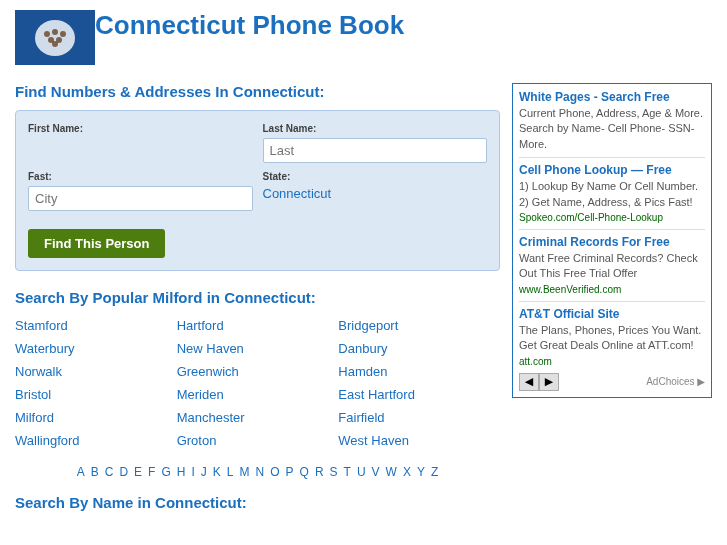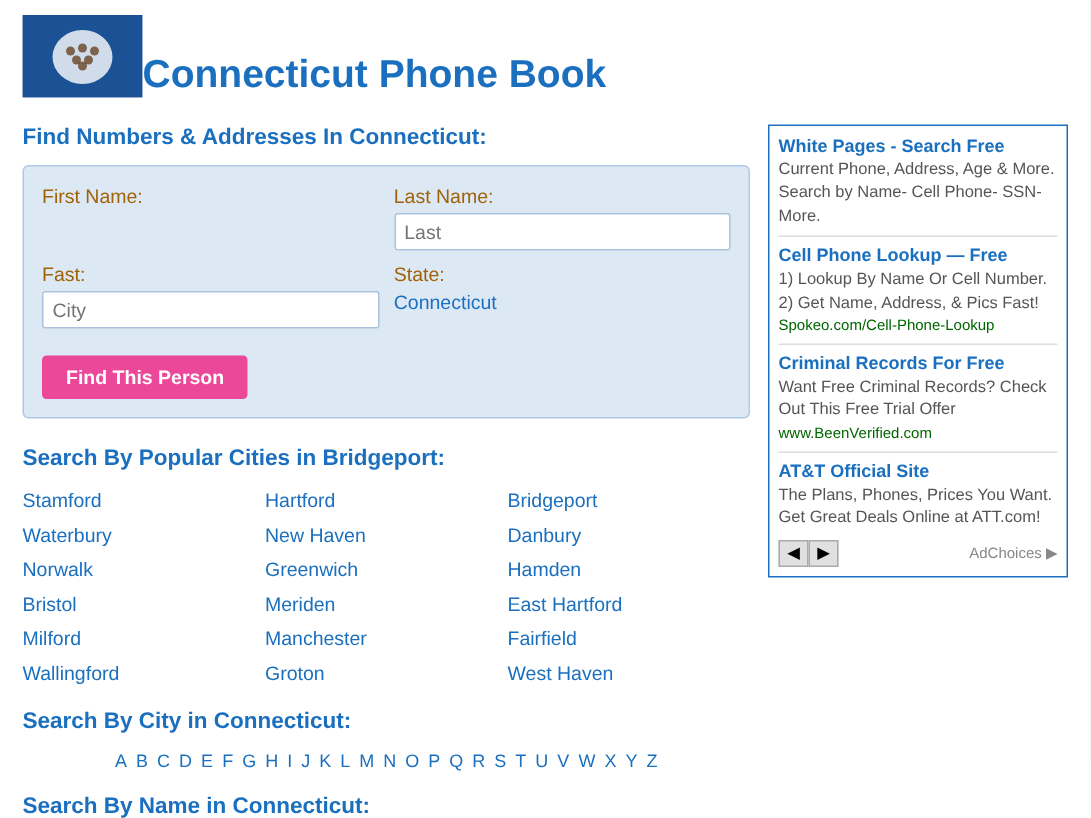--- a/index.html
+++ b/index.html
@@ -12,21 +12,21 @@
     .page-wrapper {
       max-width: 727px;
       margin: 0 auto;
       background: #fff;
       min-height: 545px;
       padding: 10px 15px;
     }
     
     .header {
       display: flex;
-      align-items: flex-end;
+      align-items: flex-start;
       margin-bottom: 18px;
     }
     .page-title {
       color: #1a6fbf;
       font-size: 26px;
       font-weight: bold;
     }
     
     .main-layout {
       display: flex;
@@ -56,43 +56,43 @@
     .form-row {
       display: flex;
       gap: 10px;
       margin-bottom: 8px;
     }
     .form-group {
       flex: 1;
     }
     .form-label {
       display: block;
-      font-weight: normal;
-      color: #a16207;
+      font-weight: bold;
+      color: #404040;
       margin-bottom: 4px;
-      font-size: 13px;
+      font-size: 10px;
     }
     .form-input {
       width: 100%;
       border: 1px solid #aac4e0;
       padding: 4px 6px;
       font-size: 13px;
       color: #aaa;
       background: #fff;
       border-radius: 2px;
     }
     .state-link {
       color: #1a6fbf;
       text-decoration: none;
       font-size: 13px;
       text-align: right;
     }
     .find-btn {
       margin-top: 10px;
-      background: #ec4899;
+      background: #4d7c0f;
       color: #fff;
       border: none;
       padding: 7px 16px;
       font-size: 13px;
       border-radius: 3px;
       cursor: pointer;
       font-weight: bold;
     }
     
     .cities-section {
@@ -241,21 +241,21 @@
           </div>
           <div class="form-group">
             <label class="form-label">State:</label>
             <a href="#" class="state-link">Connecticut</a>
           </div>
         </div>
         <button class="find-btn">Find This Person</button>
       </div>
 
       <div class="cities-section">
-        <div class="section-title">Search By Popular Cities in Bridgeport:</div>
+        <div class="section-title">Search By Popular Milford in Connecticut:</div>
         <div class="cities-grid" id="cities-grid">
             <a href="#" class="city-link">Stamford</a>
             <a href="#" class="city-link">Hartford</a>
             <a href="#" class="city-link">Bridgeport</a>
             <a href="#" class="city-link">Waterbury</a>
             <a href="#" class="city-link">New Haven</a>
             <a href="#" class="city-link">Danbury</a>
             <a href="#" class="city-link">Norwalk</a>
             <a href="#" class="city-link">Greenwich</a>
             <a href="#" class="city-link">Hamden</a>
@@ -265,21 +265,20 @@
             <a href="#" class="city-link">Milford</a>
             <a href="#" class="city-link">Manchester</a>
             <a href="#" class="city-link">Fairfield</a>
             <a href="#" class="city-link">Wallingford</a>
             <a href="#" class="city-link">Groton</a>
             <a href="#" class="city-link">West Haven</a>
           </div>
       </div>
 
       <div class="alpha-section">
-        <div class="section-title">Search By City in Connecticut:</div>
         <div class="alpha-row" id="alpha-row">
             <a href="#" class="alpha-link">A</a> 
             <a href="#" class="alpha-link">B</a> 
             <a href="#" class="alpha-link">C</a> 
             <a href="#" class="alpha-link">D</a> 
             <a href="#" class="alpha-link">E</a> 
             <a href="#" class="alpha-link">F</a> 
             <a href="#" class="alpha-link">G</a> 
             <a href="#" class="alpha-link">H</a> 
             <a href="#" class="alpha-link">I</a> 
@@ -316,20 +315,21 @@
           <a href="#" class="ad-title">Cell Phone Lookup — Free</a>
           <div class="ad-text">1) Lookup By Name Or Cell Number. 2) Get Name, Address, &amp; Pics Fast!</div>
           <span class="ad-url">Spokeo.com/Cell-Phone-Lookup</span>
           <hr class="ad-divider">
           <a href="#" class="ad-title">Criminal Records For Free</a>
           <div class="ad-text">Want Free Criminal Records? Check Out This Free Trial Offer</div>
           <span class="ad-url">www.BeenVerified.com</span>
           <hr class="ad-divider">
           <a href="#" class="ad-title">AT&amp;T Official Site</a>
           <div class="ad-text">The Plans, Phones, Prices You Want. Get Great Deals Online at ATT.com!</div>
+          <span class="ad-url">att.com</span>
           <div class="ad-nav">
             <span><button class="ad-nav-btn">◀</button><button class="ad-nav-btn">▶</button></span>
             <span class="ad-choices">AdChoices ▶</span>
           </div>
         </div>
     </div>
   </div>
 </div>
 
 </body></html>

